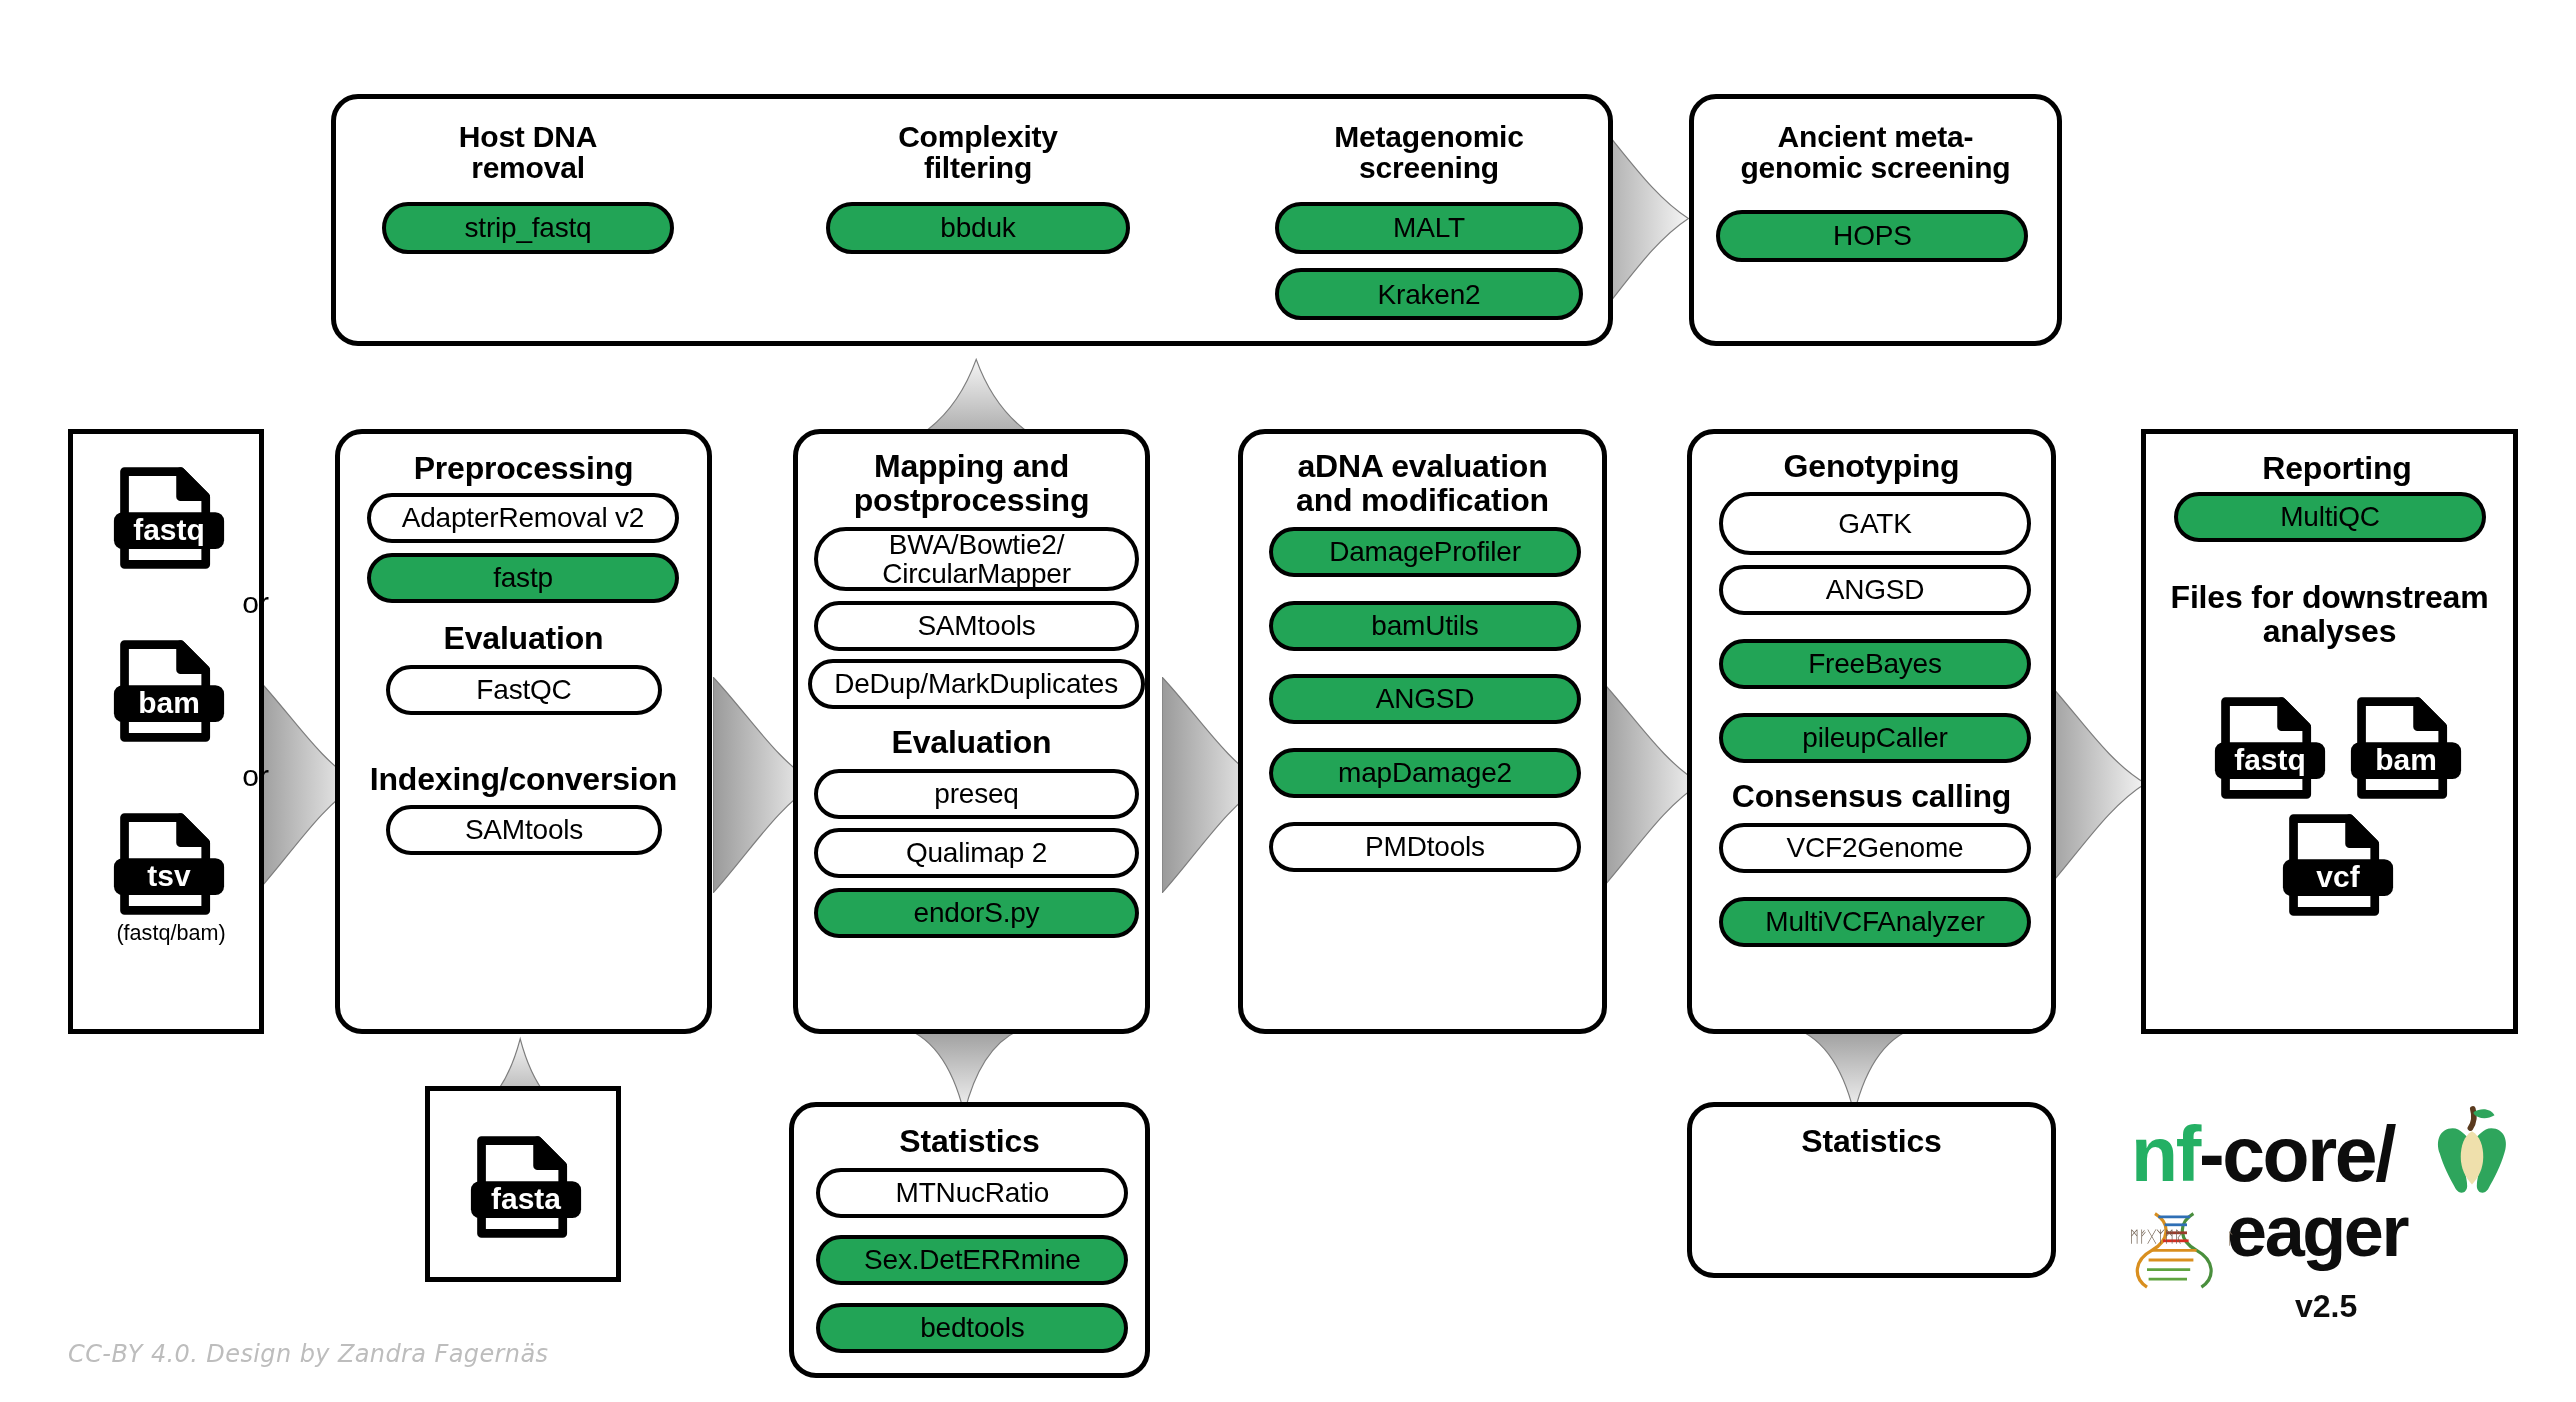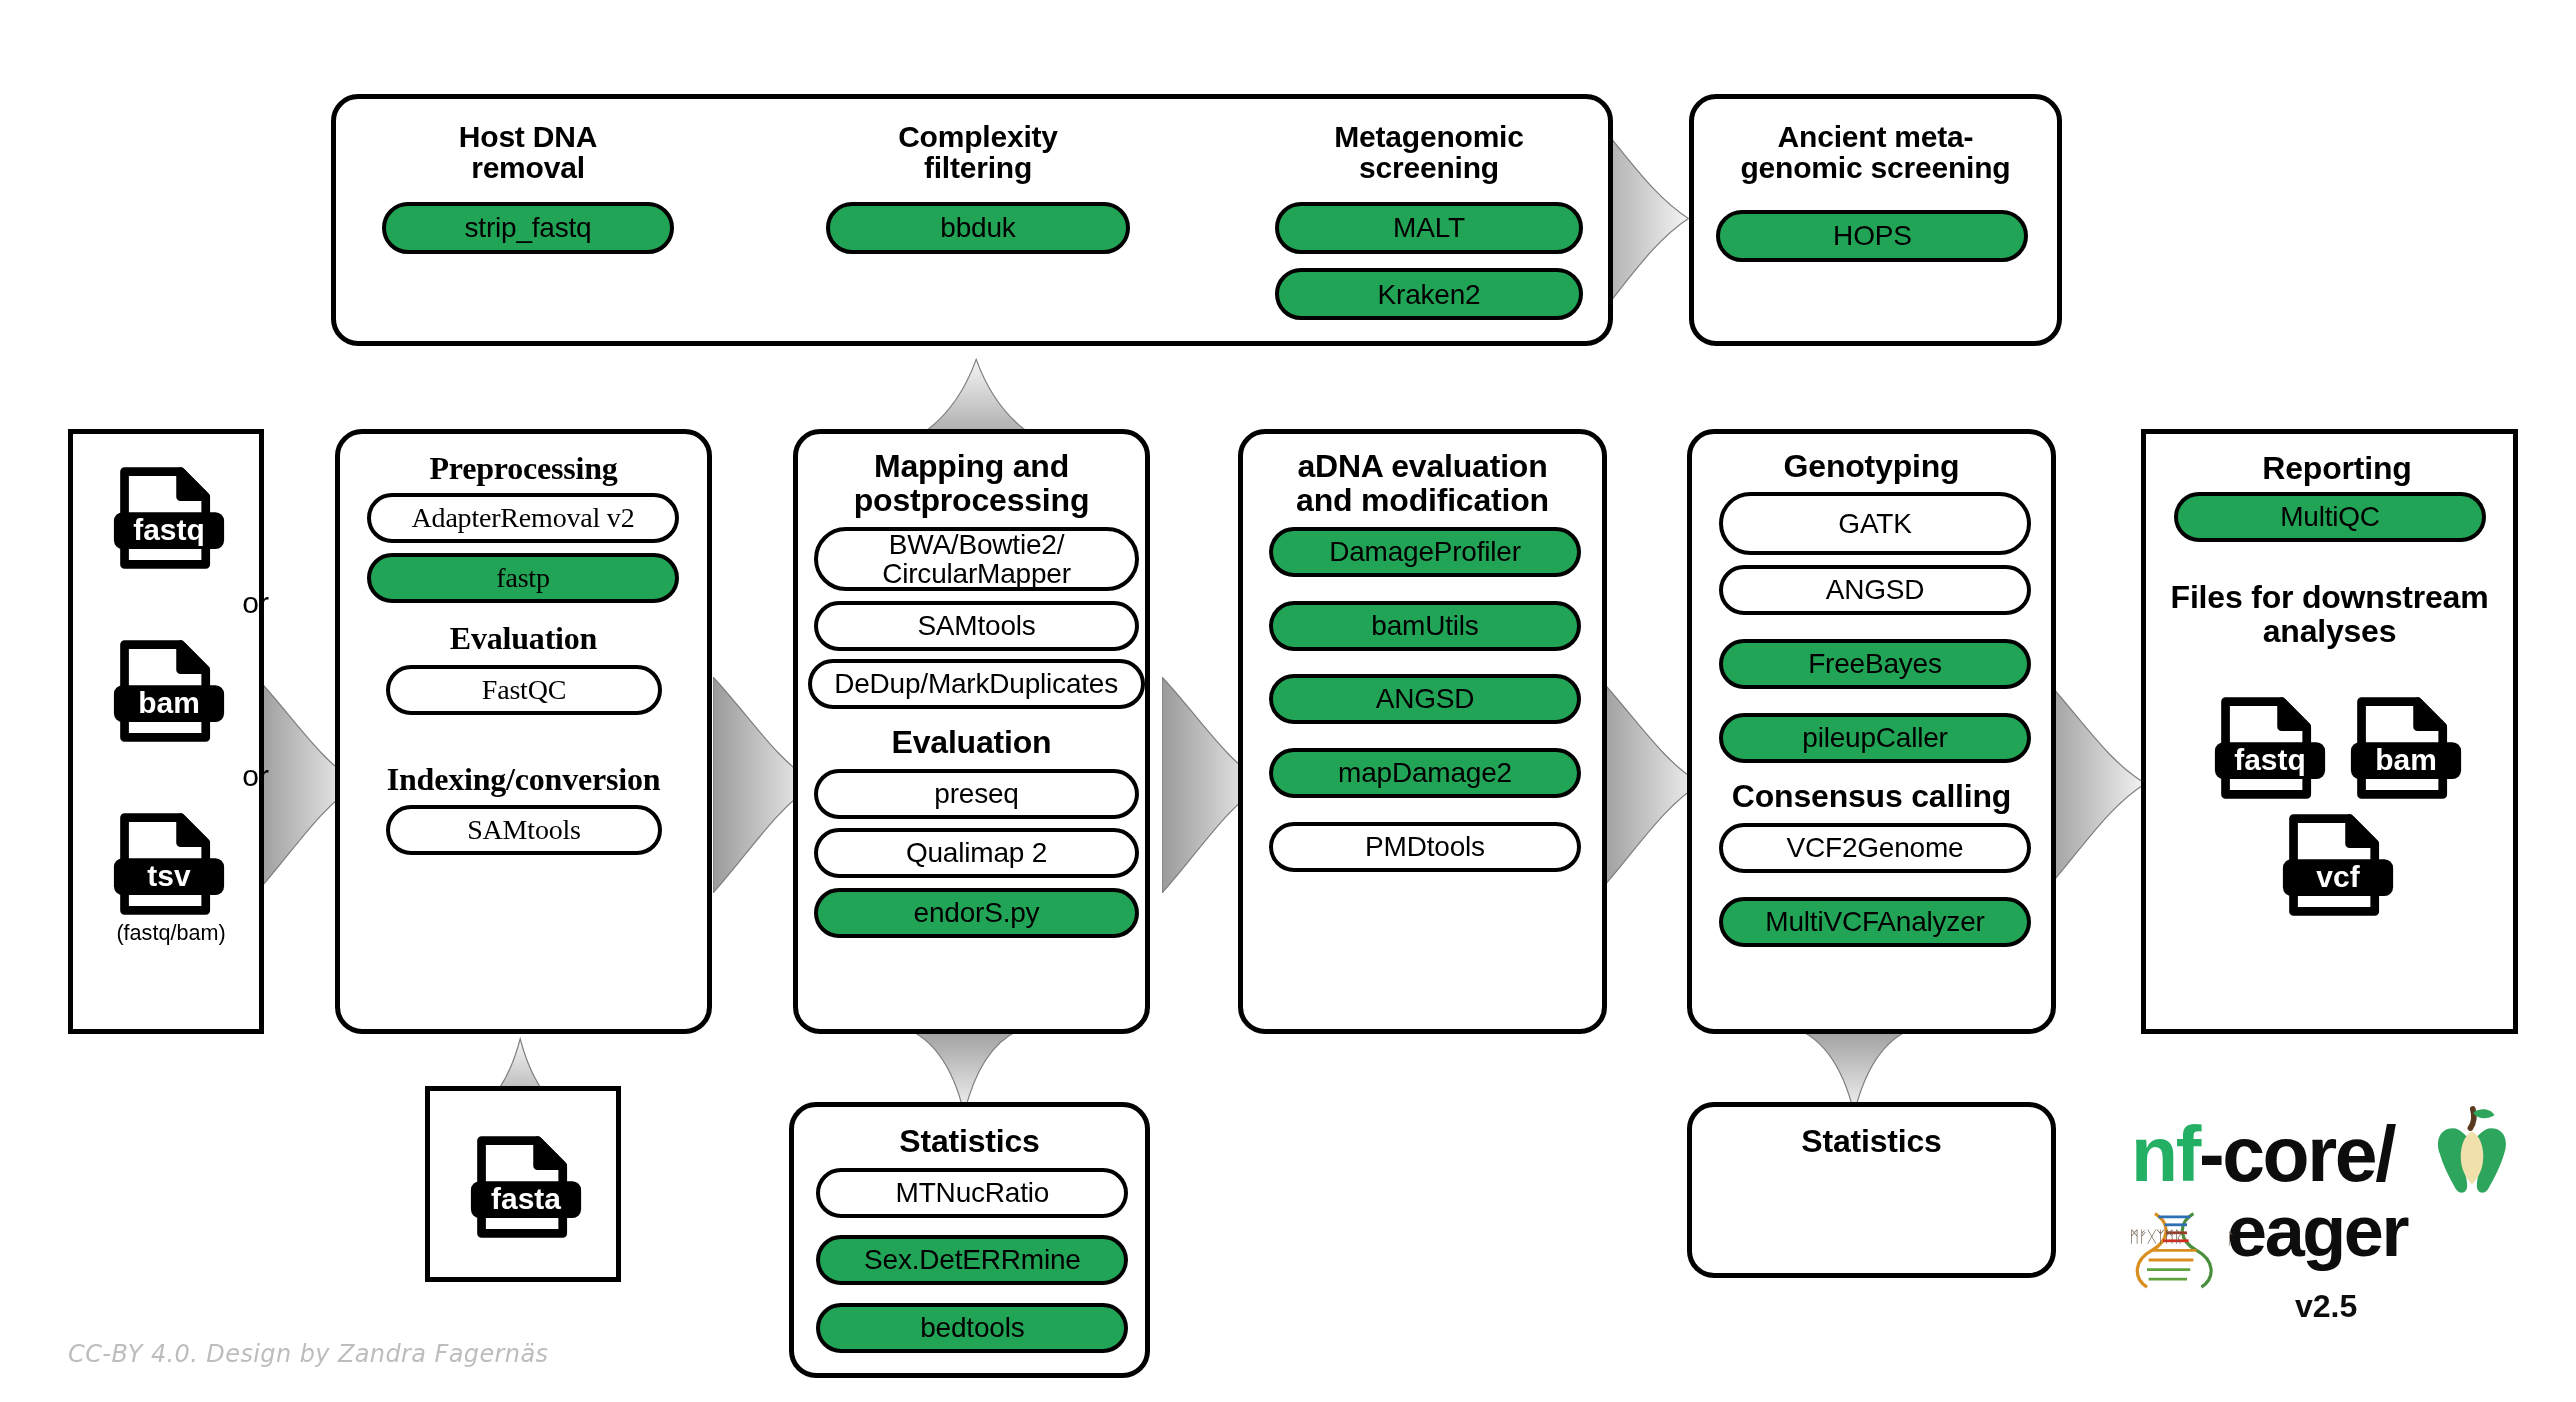--- a/index.html
+++ b/index.html
@@ -232,21 +232,21 @@
       <path d="M14,12 h58 l26,26 v70 h-84 Z" fill="#fff" stroke="#000" stroke-width="9" stroke-linejoin="round"></path>
       <path d="M72,12 l26,26 h-26 Z" fill="#000" stroke="#000" stroke-width="9" stroke-linejoin="round"></path>
       <rect x="3" y="54" width="114" height="38" rx="9" fill="#000"></rect>
       <text x="60" y="83" font-family="Liberation Sans, sans-serif" font-size="31" font-weight="bold" fill="#fff" text-anchor="middle">tsv</text>
     </svg>
   </div>
 
   <div class="sublab" style="left:0;top:486px;width:196px;">(fastq/bam)</div>
 </div>
 
-<div class="panel round" style="left:335px;top:429px;width:377px;height:605px;font-family:Liberation Serif, serif;">
+<div class="panel round" style="left:335px;top:429px;width:377px;height:605px;">
   <div class="panel-title t40" style="position:absolute;left:0;right:0;top:17.6px;">Preprocessing</div>
 
   <div class="pill" style="position:absolute;left:27px;top:59px;width:312px;height:50px;">AdapterRemoval v2</div>
   <div class="pill green" style="position:absolute;left:27px;top:119px;width:312px;height:50px;">fastp</div>
 
   <div class="panel-title t40" style="position:absolute;left:0;right:0;top:188px;">Evaluation</div>
   <div class="pill" style="position:absolute;left:46px;top:231px;width:276px;height:50px;">FastQC</div>
 
   <div class="panel-title t40" style="position:absolute;left:0;right:0;top:329px;">Indexing/conversion</div>
   <div class="pill" style="position:absolute;left:46px;top:371px;width:276px;height:50px;">SAMtools</div>

